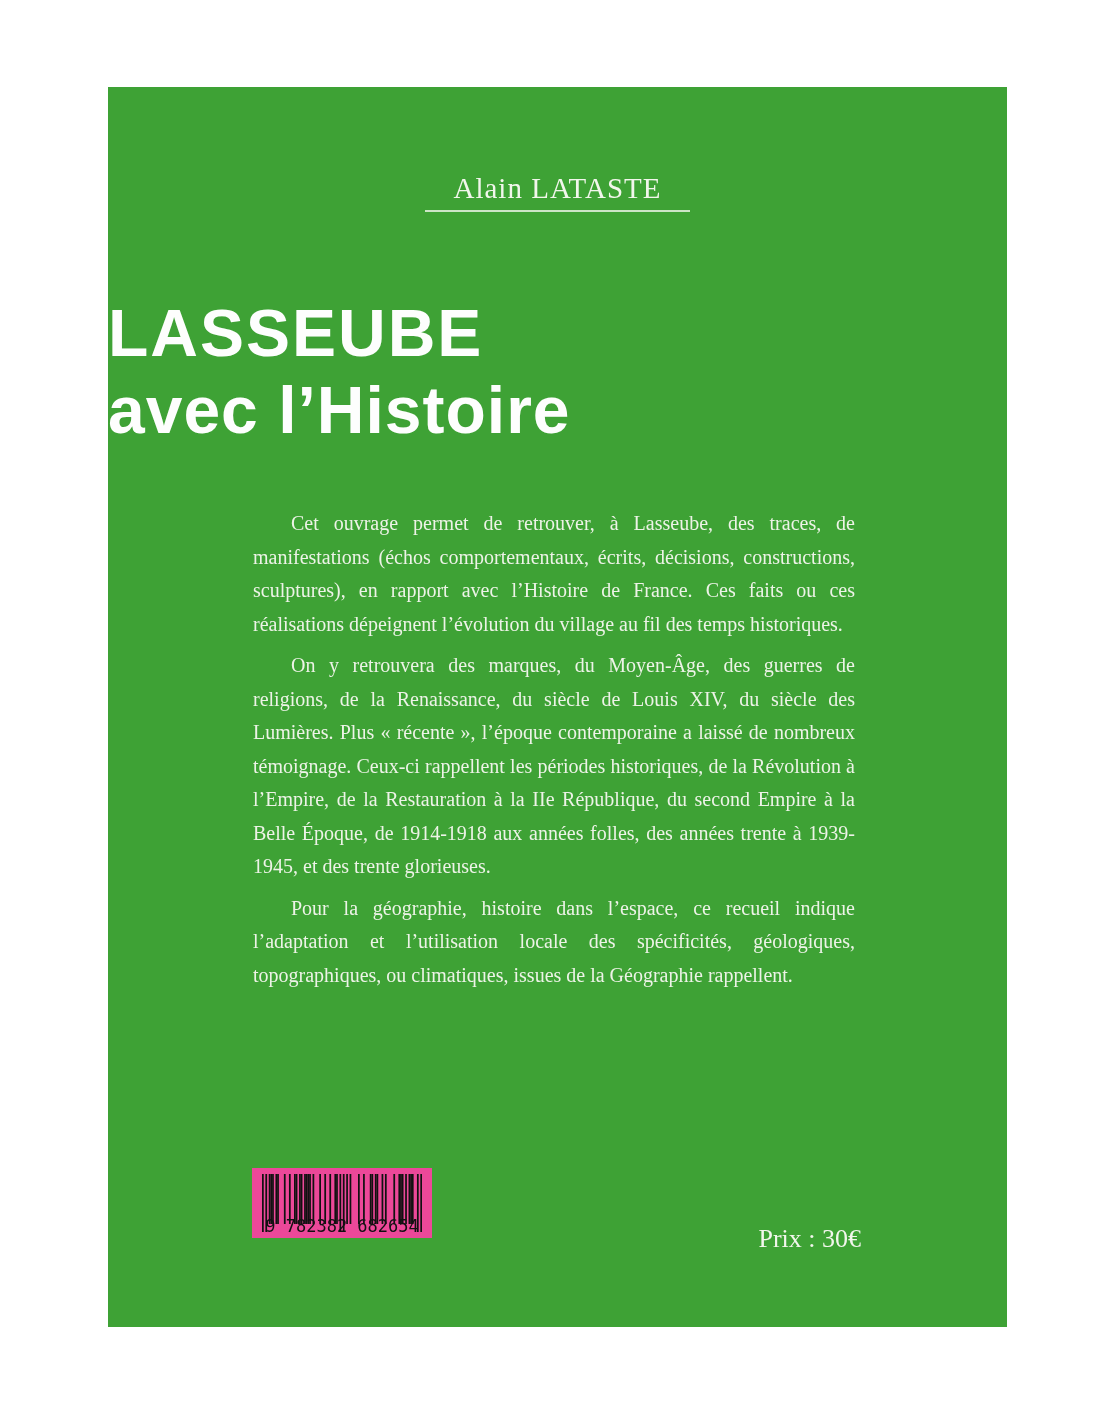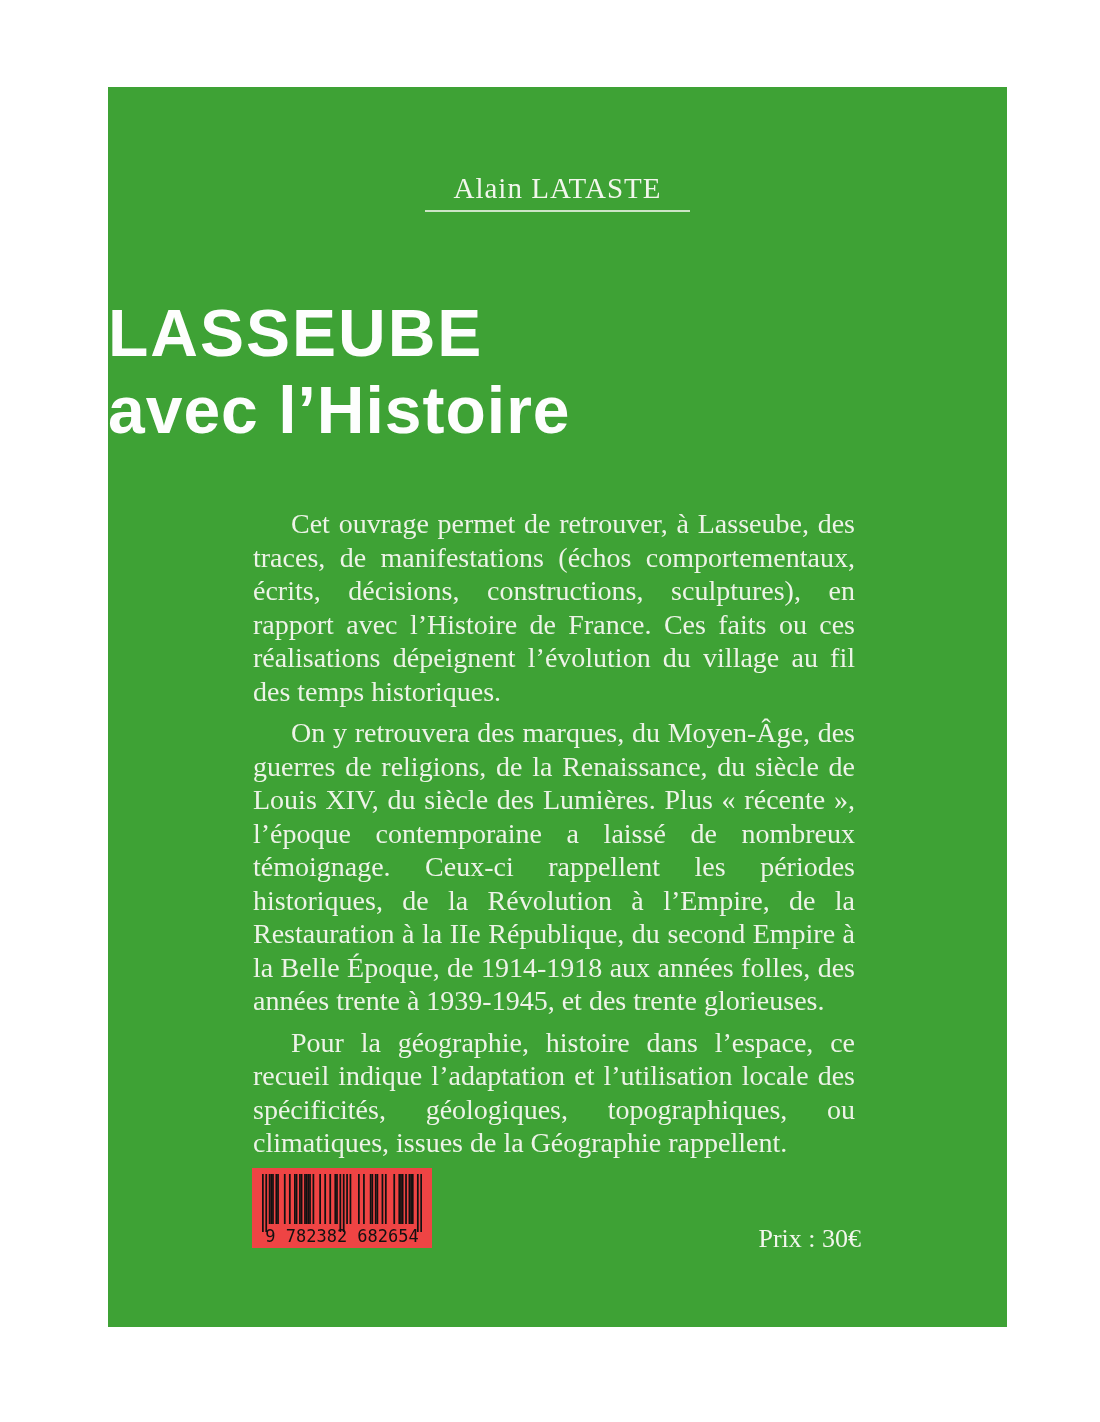--- a/index.html
+++ b/index.html
@@ -64,35 +64,35 @@
     line-height: 77px;
     letter-spacing: 1px;
   }
   .body-text {
     position: absolute;
     left: 145px;
     top: 420px;
     width: 602px;
     color: #EDF3E7;
     font-family: "Liberation Serif", serif;
-    font-size: 28px;
+    font-size: 20px;
     line-height: 33.5px;
     text-align: justify;
   }
   .body-text p {
     margin: 0 0 8px 0;
     text-indent: 38px;
   }
   .barcode-box {
     position: absolute;
     left: 144px;
     top: 1081px;
     width: 180px;
-    height: 80px;
-    background: #ef4444;
+    height: 70px;
+    background: #ec4899;
   }
   .barcode-bars {
     position: absolute;
     left: 10px;
     top: 6px;
   }
   .barcode-digits {
     position: absolute;
     bottom: 2px;
     left: 0;

